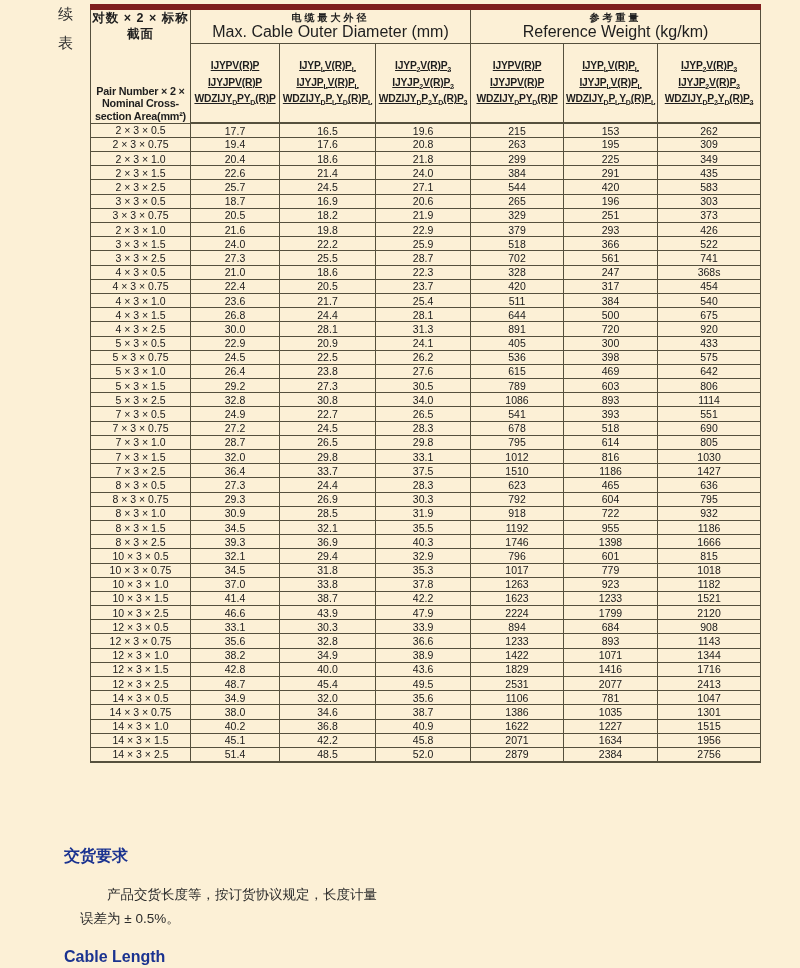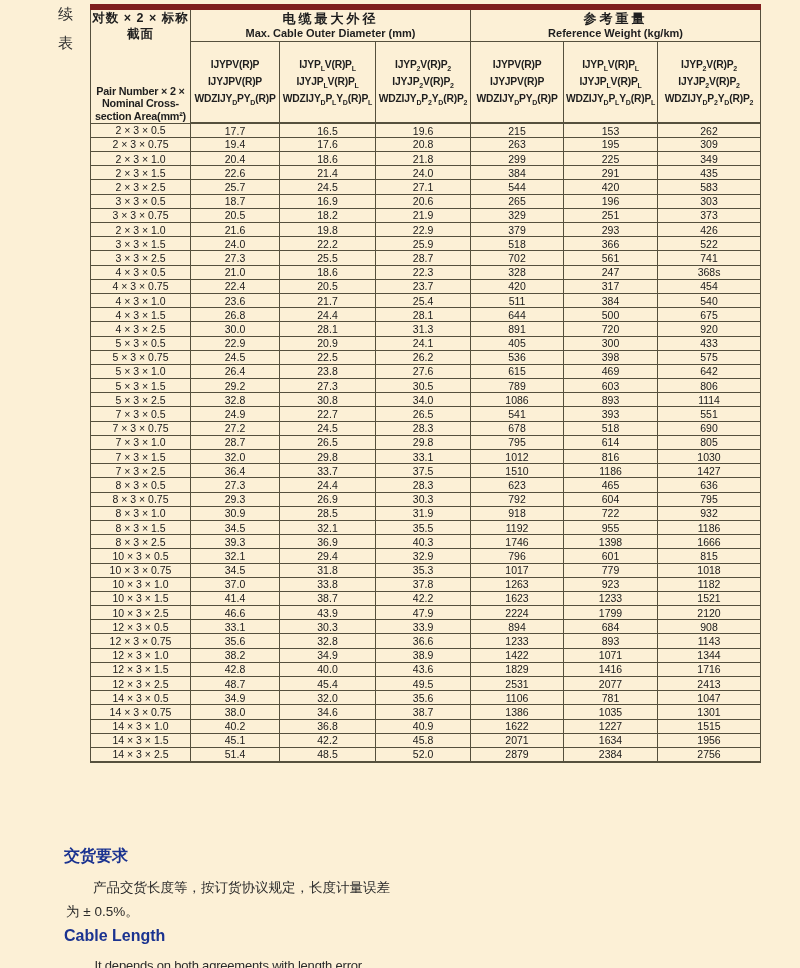--- a/index.html
+++ b/index.html
@@ -37,23 +37,23 @@
     border: 1px solid #55503d;
     text-align: center;
     vertical-align: middle;
     padding: 0;
     overflow: hidden;
     white-space: nowrap;
   }
   tr.row-a th { height: 27px; }
   th.spec-h .zh { font-size: 12.5px; font-weight: bold; line-height: 1.3; letter-spacing: 1px; }
   th.spec-h .en { font-size: 10.8px; font-weight: bold; line-height: 1.18; letter-spacing: -0.2px; margin-top: 42px; }
-  th.group-h .zh { font-size: 13px; font-weight: bold; letter-spacing: 3px; line-height: 1.15; }
-  th.group-h .en { font-size: 11px; font-weight: bold; line-height: 1.1; }
-  tr.row-b th { height: 71px; border-bottom-width: 2px; }
+  th.group-h .zh { font-size: 10px; font-weight: bold; letter-spacing: 3px; line-height: 1.15; }
+  th.group-h .en { font-size: 16px; font-weight: normal; line-height: 1.1; }
+  tr.row-b th { height: 71px; border-bottom-width: 2px; text-decoration: underline; }
   th.type-h { font-size: 10.3px; font-weight: bold; line-height: 1.62; letter-spacing: -0.2px; }
   th.type-h sub { font-size: 7px; line-height: 0; }
   tbody td {
     height: 14.2px;
     font-size: 10.5px;
     border-top-width: 2px;
     color: #191919;
   }
   tbody tr:last-child td { border-bottom-width: 2px; }
   .footer {
@@ -64,21 +64,21 @@
     display: flex;
     justify-content: space-between;
     flex-direction: column;
   }
   .foot-col h3 {
     margin: 0 0 9px 0;
     font-size: 16px;
     font-weight: bold;
     color: #1b3390;
   }
-  .foot-col p { margin: 2px; color: #2b2b2b; }
+  .foot-col p { margin: 16px; color: #2b2b2b; }
   .foot-left  { width: 332px; }
   .foot-right { width: 354px; }
   .foot-left p  { font-size: 13.5px; line-height: 1.8; text-indent: 2em; }
   .foot-right p { font-size: 13px; line-height: 1.8; text-indent: 2.2em; letter-spacing: -0.2px; }
 </style>
 </head>
 <body>
 
 <div class="page">
 

